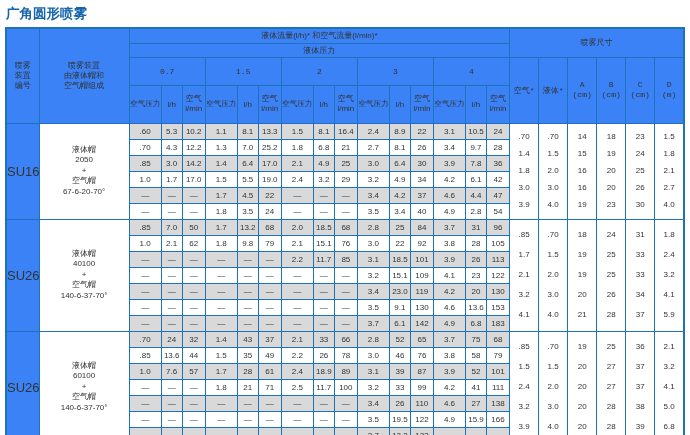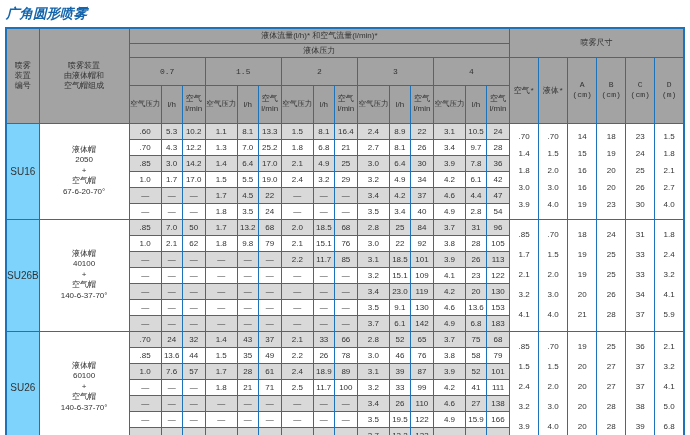--- a/index.html
+++ b/index.html
@@ -5,44 +5,43 @@
   html,body { margin:0; padding:0; background:#ffffff; }
   body {
     width:690px; height:435px; overflow:hidden;
     font-family:"Liberation Sans","DejaVu Sans",sans-serif;
     color:#333;
   }
   .page-title {
     margin:0; padding:5px 0 4px 6px;
     font-size:13.5px; font-weight:bold; color:#1565ac;
     font-family:"Liberation Sans","DejaVu Sans",sans-serif;
-    font-style:italic;
   }
   table.spec-table {
     border-collapse:collapse; table-layout:fixed;
     width:680px; margin-left:5px;
     border:2px solid #1e73b8;
   }
   .spec-table th, .spec-table td {
     border:1px solid #1e73b8;
     padding:0; text-align:center; vertical-align:middle;
     font-size:8px; font-weight:normal; color:#333;
     overflow:hidden; white-space:nowrap;
   }
   thead tr.hr1 { height:15px; }
   thead tr.hr2 { height:14px; }
   thead tr.hr3 { height:28px;font-family:Liberation Mono, monospace; }
   thead tr.hr4 { height:38px;margin-left:9px; }
-  thead th { background:#a3a3a3; }
+  thead th { background:#3b82f6; }
   thead .two-line div, thead .three-line div { line-height:1.2;text-align:center; }
   thead th.sub-air { font-size:7.5px; }
   tbody td { height:15px; line-height:15px; }
   td.flow-cell { background:#ffffff; }
   td.flow-cell.shaded { background:#d9d9d9; }
-  td.device-cell { background:#7dd3fc; font-size:10px; }
+  td.device-cell { background:#3b82f6; font-size:13px; }
   td.comp-cell { background:#ffffff; font-size:8px; line-height:1.3; }
   td.comp-cell div { line-height:1.3;text-align:center; }
   td.spray-cell { background:#ffffff; }
   .spray-stack { display:flex; flex-direction:column; justify-content:space-around; }
   .spray-stack div { line-height:1; }
 </style>
 </head>
 <body>
 
 <h1 class="page-title">广角圆形喷雾</h1>

